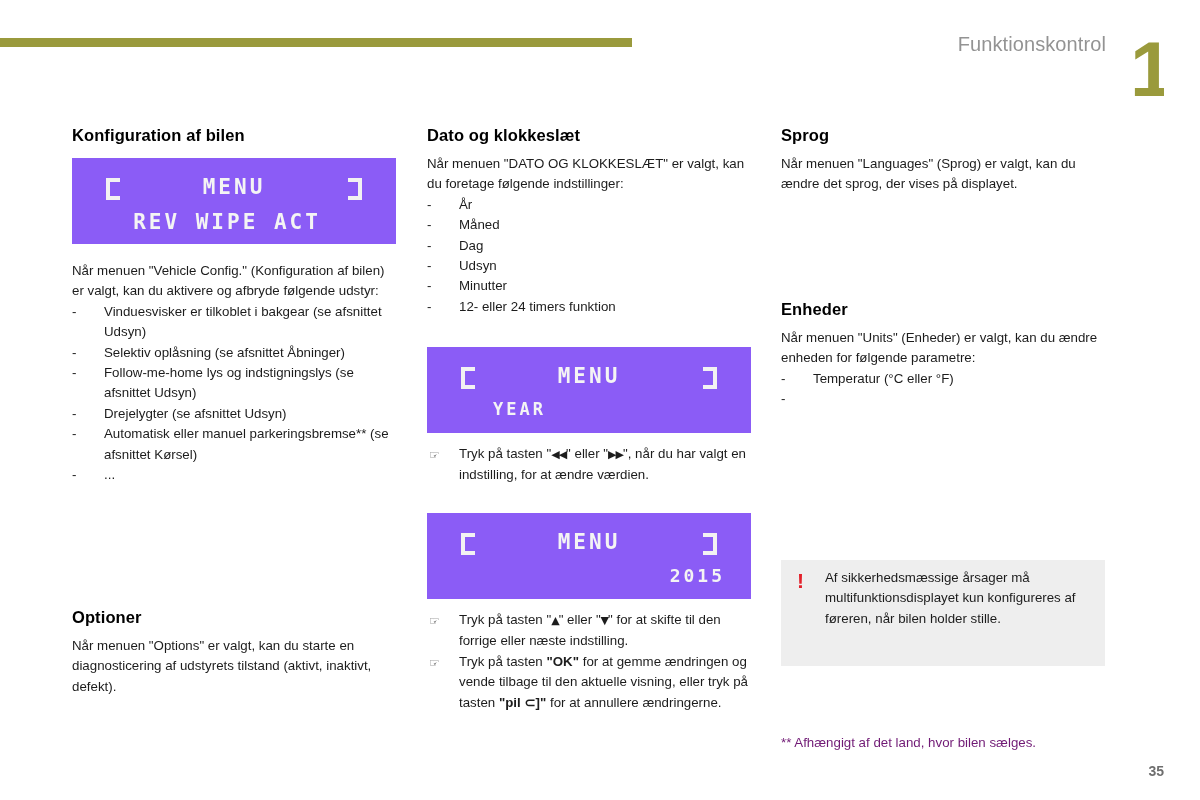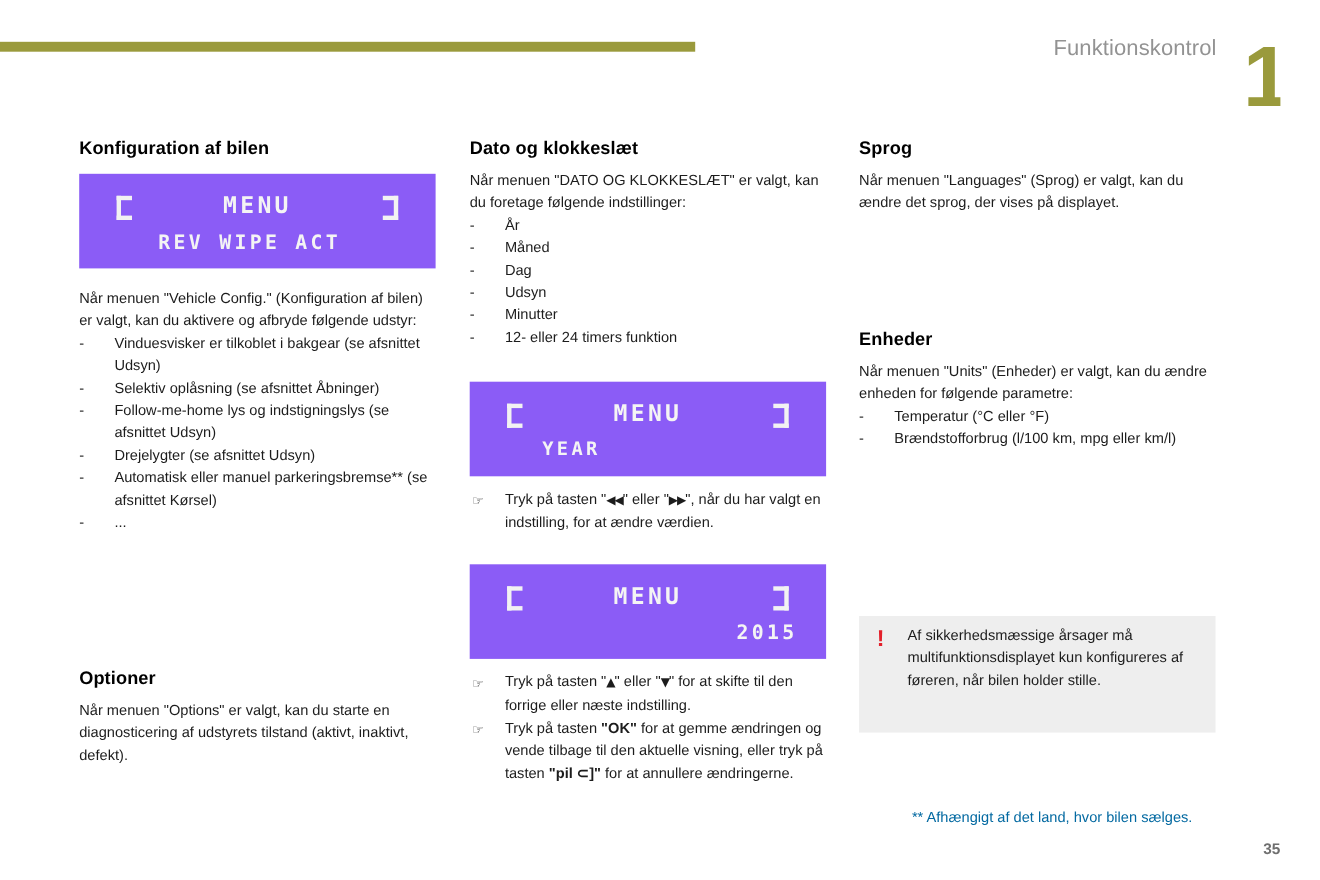--- a/index.html
+++ b/index.html
@@ -179,23 +179,22 @@
     color: #1c1c1c;
   }
 
   
   .footnote {
     position: absolute;
     left: 781px;
     top: 733px;
     font-size: 13.3px;
     line-height: 20px;
-    color: #0369a1;
+    color: #701a75;
     white-space: nowrap;
-    margin-left: 48px;
   }
   .page-number {
     position: absolute;
     right: 36px;
     top: 763px;
     font-size: 14px;
     font-weight: bold;
     color: #6f6f6f;
   }
 </style>
@@ -211,21 +210,21 @@
   <h2 class="section-head">Konfiguration af bilen</h2>
 
   <div class="lcd" style="width:324px;height:86px;margin-bottom:17px;">
     <div style="position:absolute;left:34px;top:20px;">
       <span class="brk brk-l" style="width:14px;height:22px;"></span>
     </div>
     <div class="lcd-text" style="position:absolute;left:0;right:0;top:17px;text-align:center;font-size:21px;">MENU</div>
     <div style="position:absolute;right:34px;top:20px;">
       <span class="brk brk-r" style="width:14px;height:22px;"></span>
     </div>
-    <div class="lcd-text" style="position:absolute;left:0;right:14px;top:52px;text-align:center;font-size:18px;">REV WIPE ACT</div>
+    <div class="lcd-text" style="position:absolute;left:0;right:14px;top:52px;text-align:center;font-size:21px;">REV WIPE ACT</div>
   </div>
 
   <p class="body">Når menuen "Vehicle Config." (Konfiguration af bilen) er valgt, kan du aktivere og afbryde følgende udstyr:</p>
 
   <ul class="dash-list">
     <li><span class="dash">-</span><span>Vinduesvisker er tilkoblet i bakgear (se afsnittet Udsyn)</span></li>
     <li><span class="dash">-</span><span>Selektiv oplåsning (se afsnittet Åbninger)</span></li>
     <li><span class="dash">-</span><span>Follow-me-home lys og indstigningslys (se afsnittet Udsyn)</span></li>
     <li><span class="dash">-</span><span>Drejelygter (se afsnittet Udsyn)</span></li>
     <li><span class="dash">-</span><span>Automatisk eller manuel parkeringsbremse** (se afsnittet Kørsel)</span></li>
@@ -293,21 +292,21 @@
 <div class="col col-right">
   <h2 class="section-head tight">Sprog</h2>
   <p class="body">Når menuen "Languages" (Sprog) er valgt, kan du ændre det sprog, der vises på displayet.</p>
 </div>
 
 <div style="position:absolute;left:781px;top:300px;width:324px;">
   <h2 class="section-head tight">Enheder</h2>
   <p class="body">Når menuen "Units" (Enheder) er valgt, kan du ændre enheden for følgende parametre:</p>
   <ul class="dash-list">
     <li><span class="dash">-</span><span>Temperatur (°C eller °F)</span></li>
-    <li><span class="dash">-</span><span>Brændstofforbrug (l/100 km, mpg eller km/l)</span></li>
+    <li><span class="dash">-</span></li>
   </ul>
 </div>
 
 <div class="warn-box">
   <div class="warn-icon">!</div>
   <div class="warn-text">Af sikkerhedsmæssige årsager må multifunktionsdisplayet kun konfigureres af føreren, når bilen holder stille.</div>
 </div>
 
 <div class="footnote">** Afhængigt af det land, hvor bilen sælges.</div>
 <div class="page-number">35</div>

